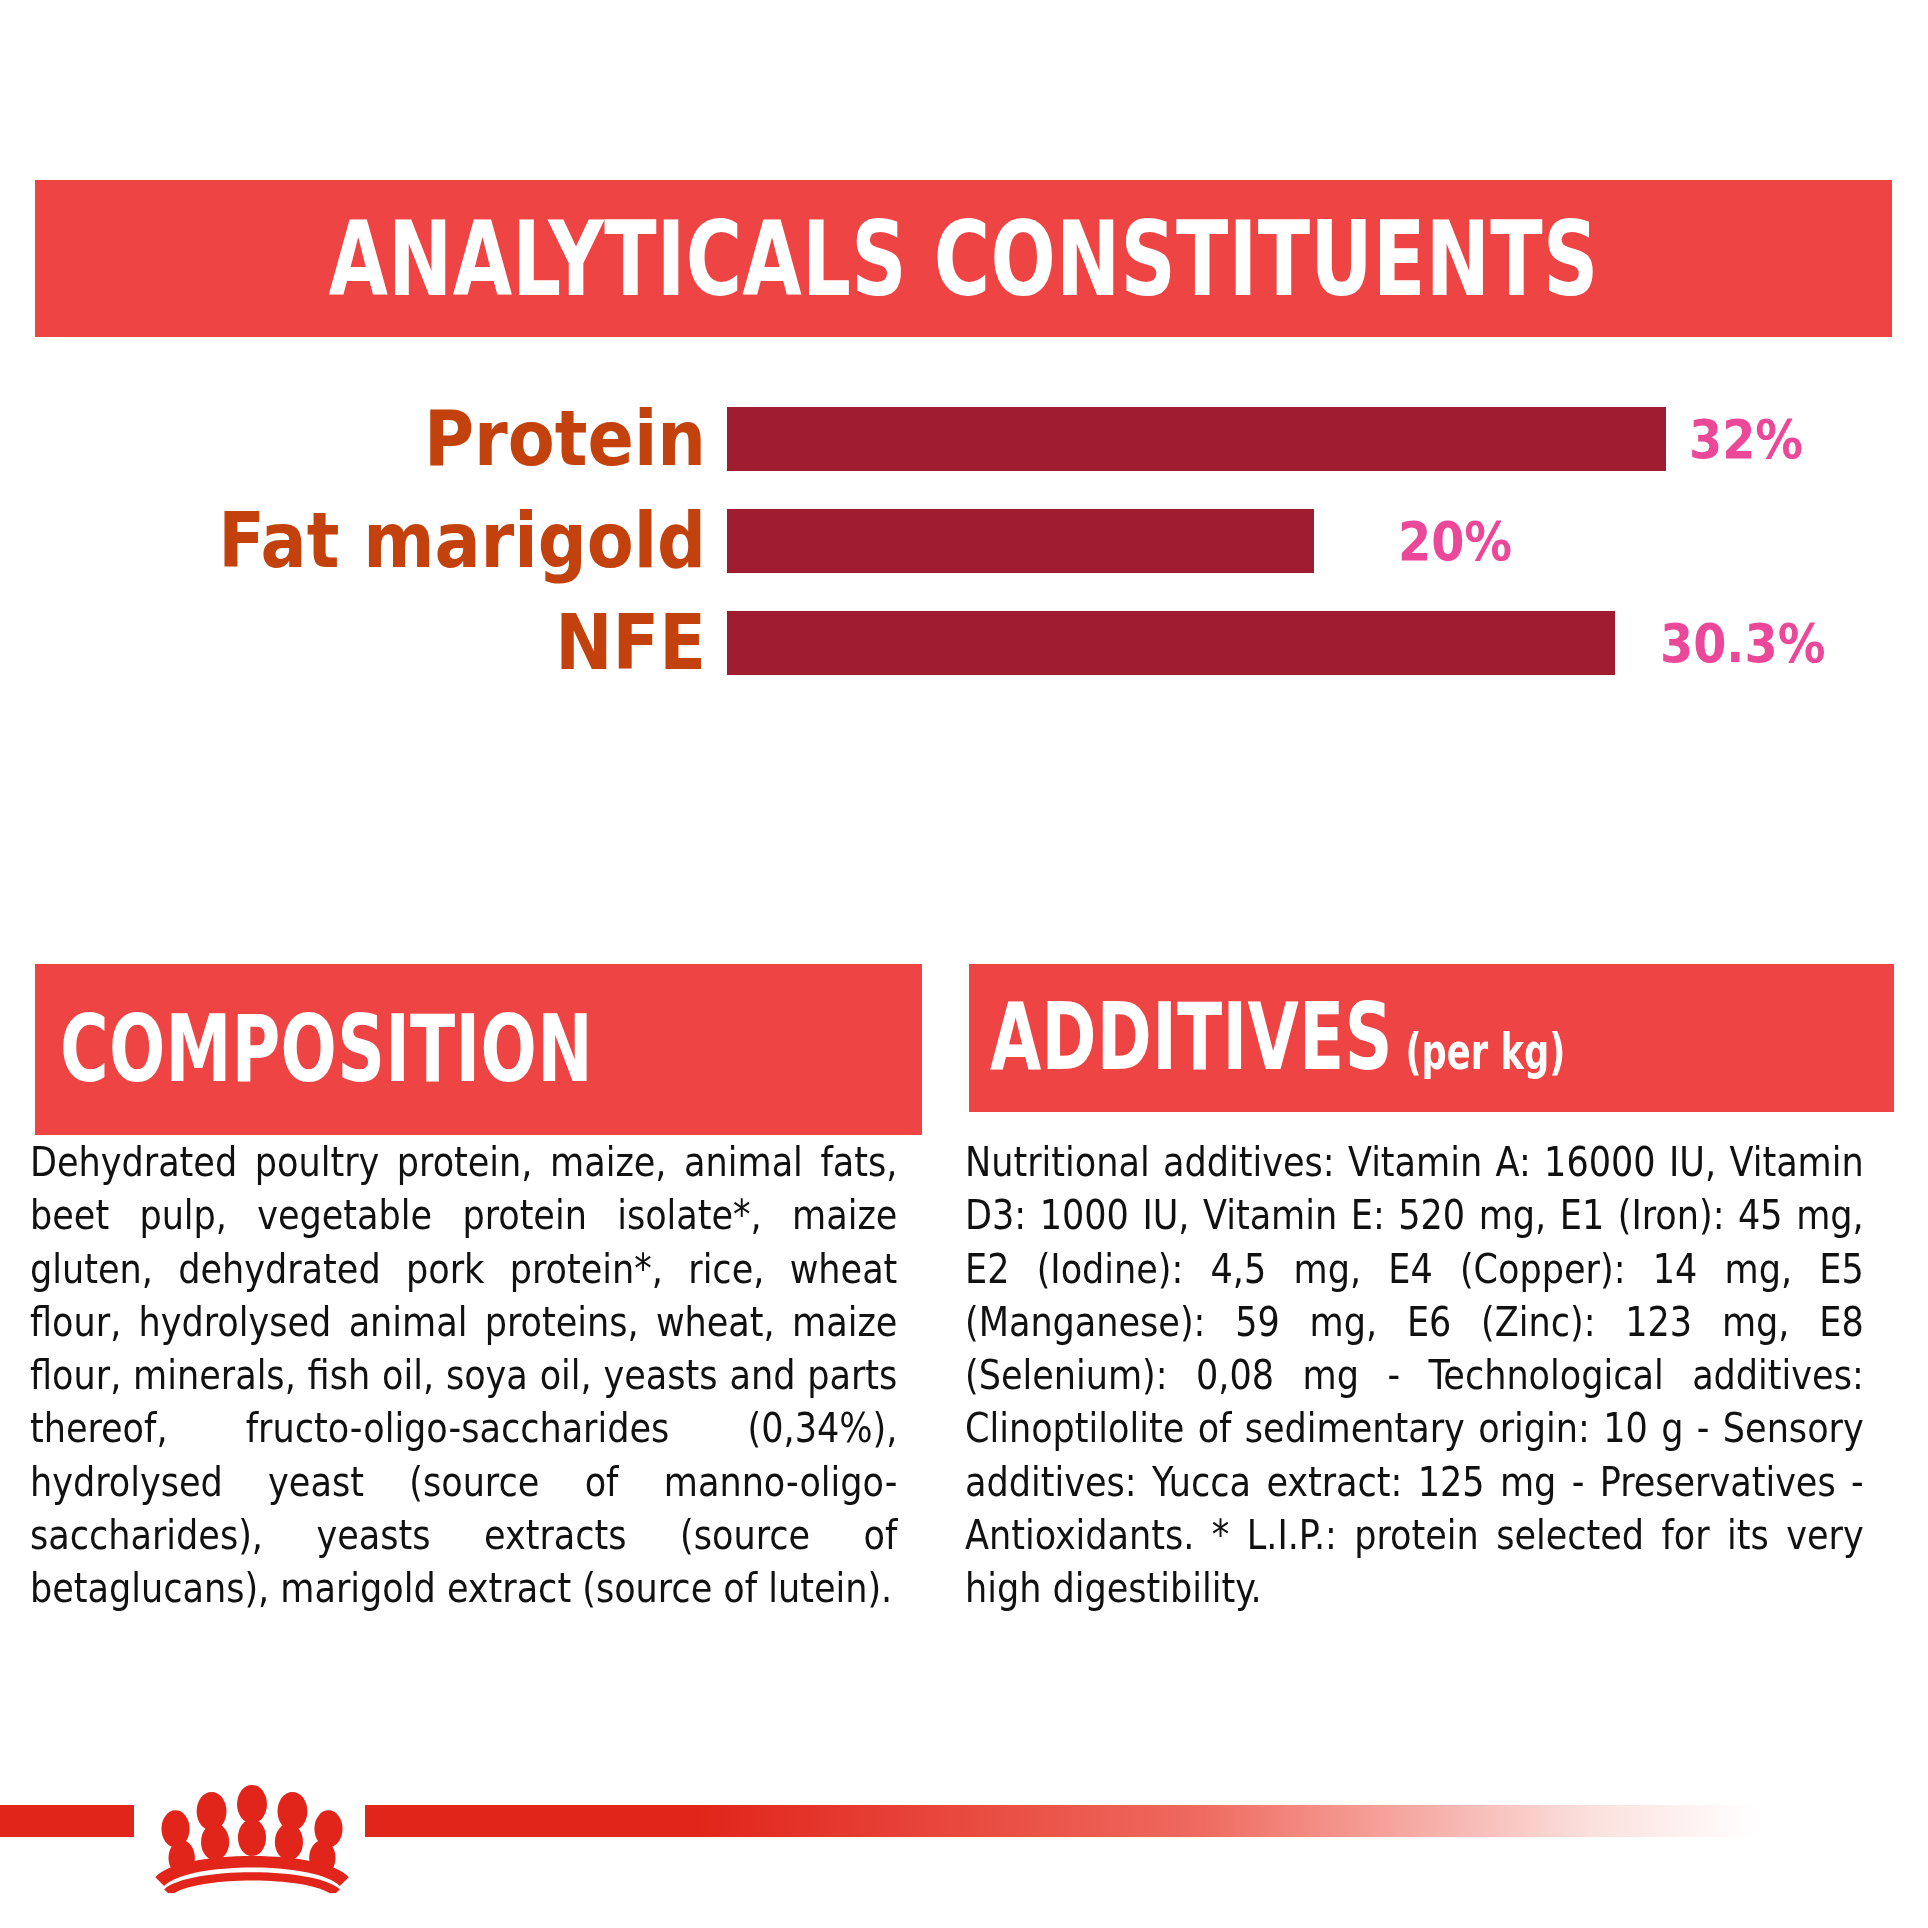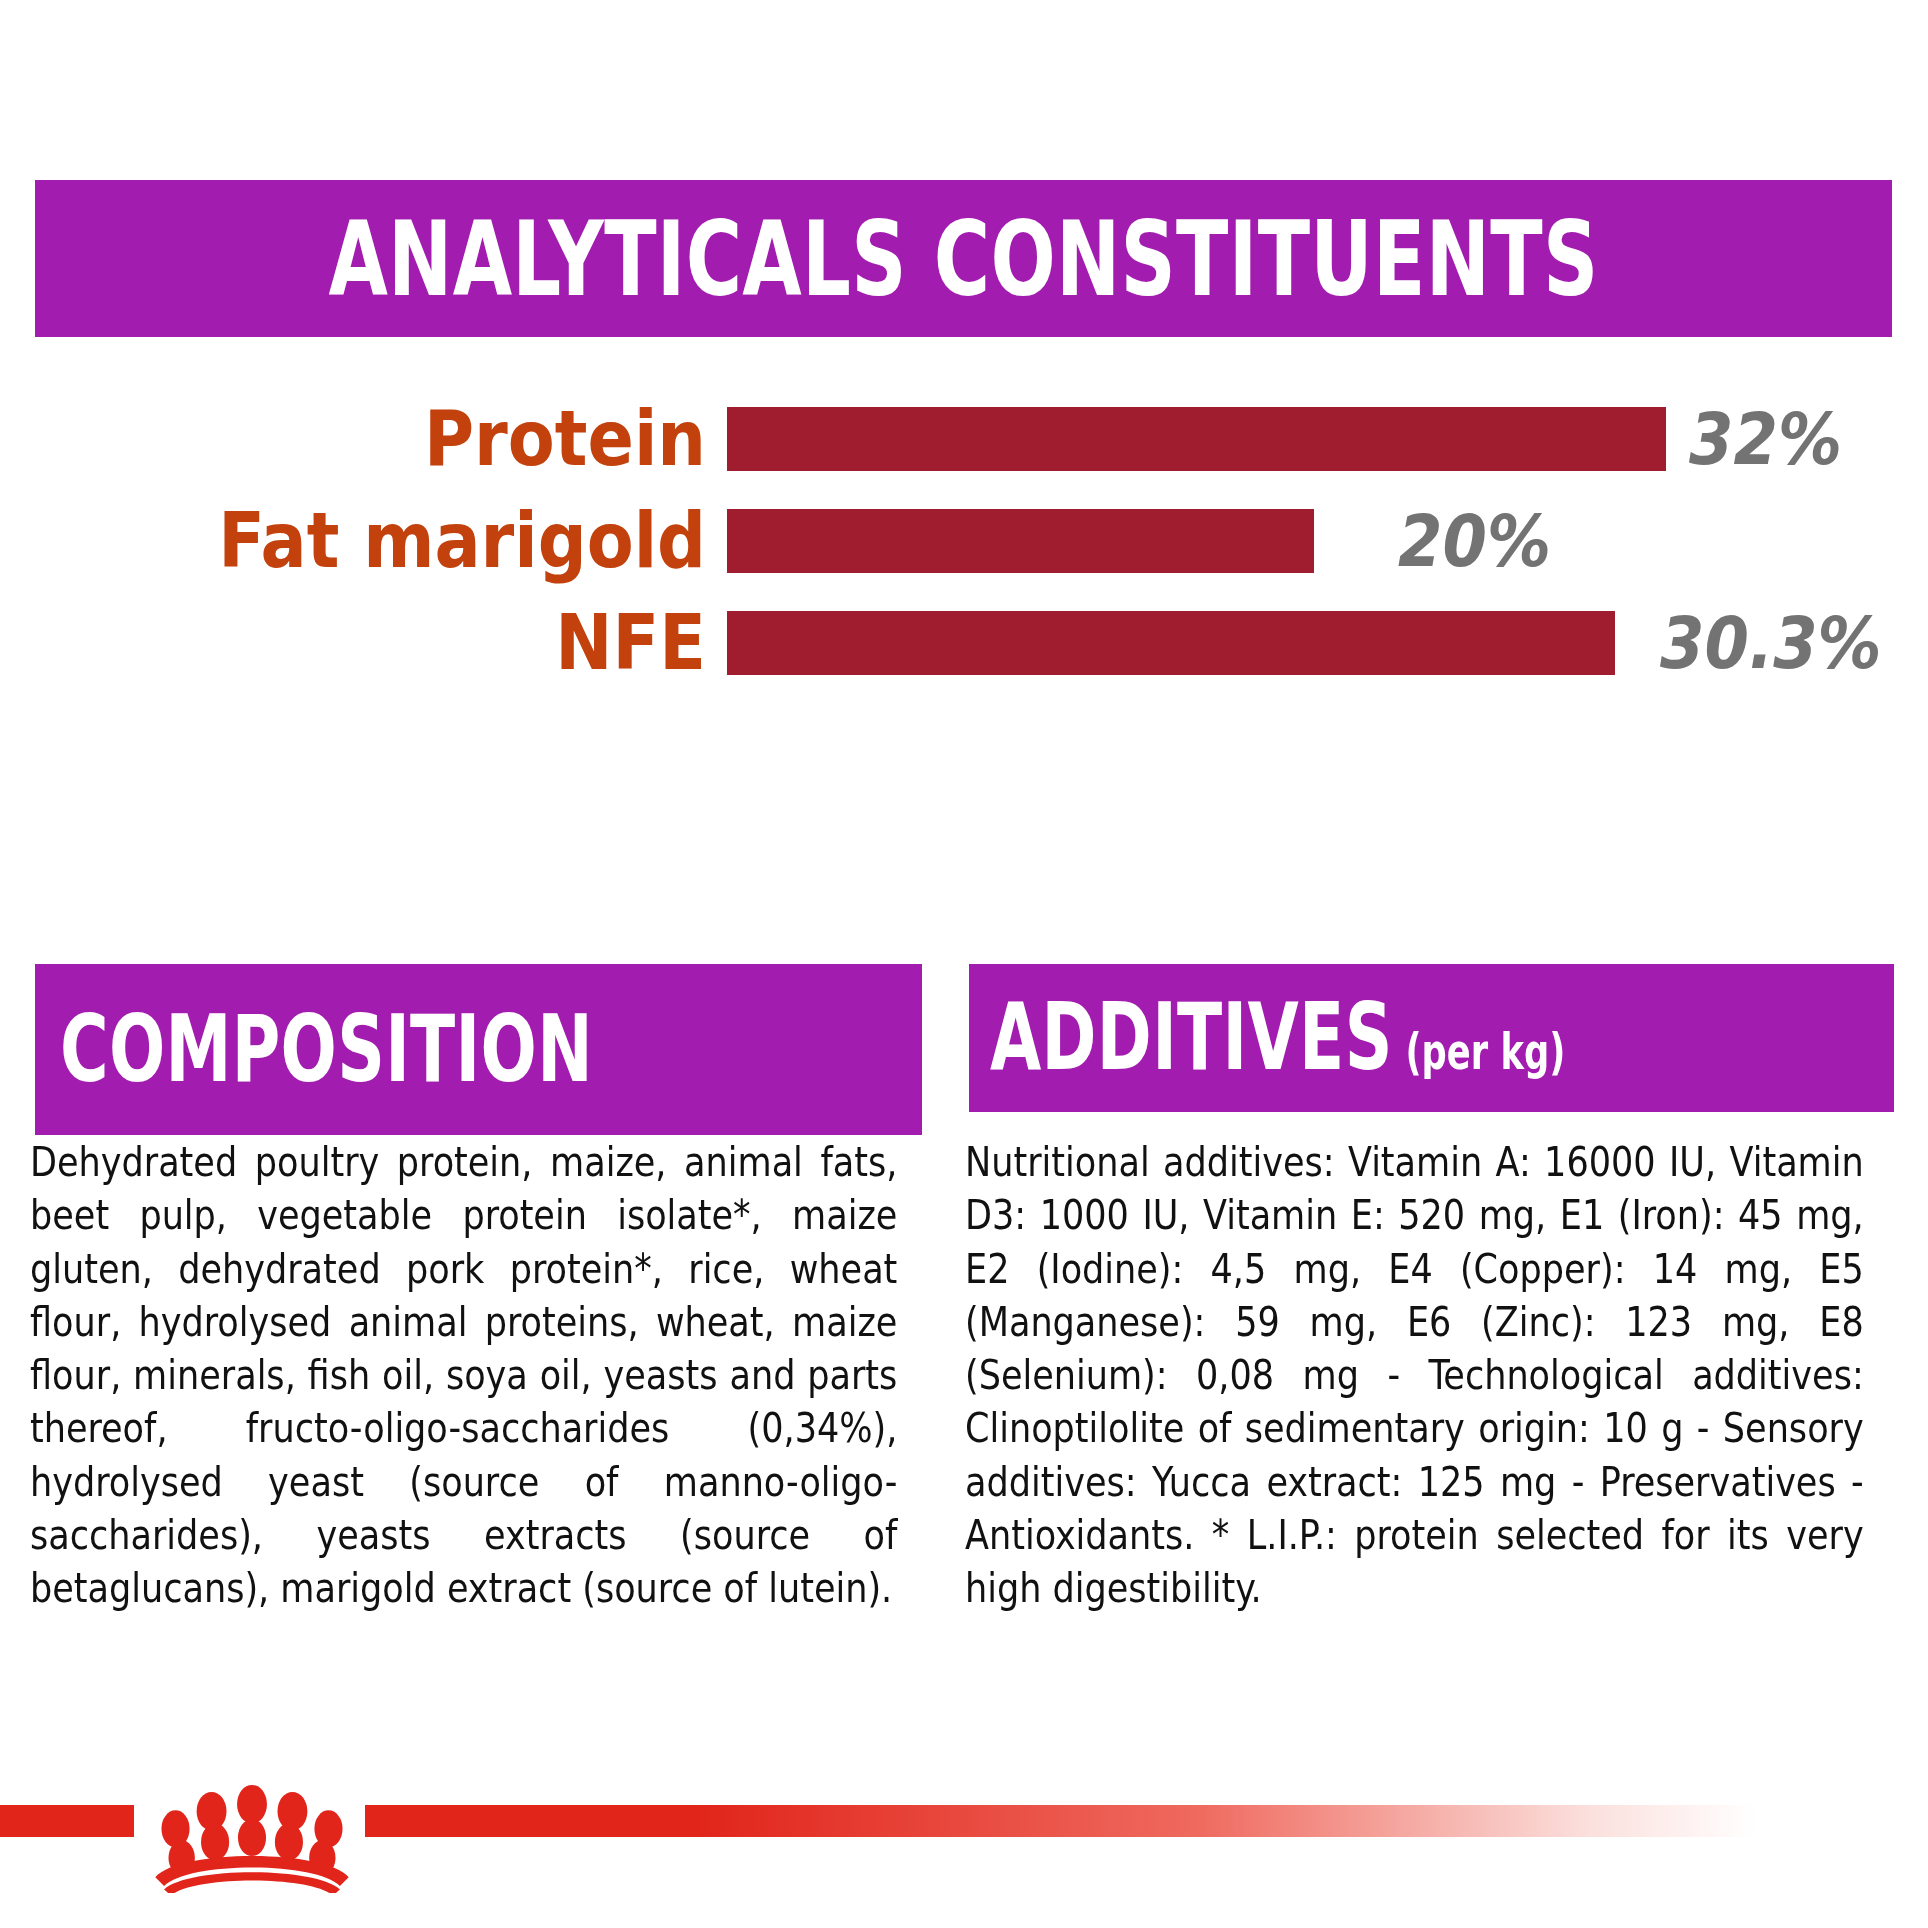--- a/index.html
+++ b/index.html
@@ -12,21 +12,21 @@
     width: 1929px;
     height: 1929px;
     background: #ffffff;
     font-family: "Liberation Sans", sans-serif;
     overflow: hidden;
   }
 
   
   .bar-header {
     position: absolute;
-    background: #a21caf;
+    background: #ef4444;
     display: flex;
     align-items: center;
     justify-content: center;
     box-sizing: border-box;
   }
   .bar-header .htext {
     color: #ffffff;
     font-family: "Liberation Sans Narrow", "DejaVu Sans Condensed", "Liberation Sans", sans-serif;
     font-weight: 700;
     letter-spacing: 0.4px;
@@ -112,25 +112,24 @@
     transform: translateY(-50%);
     height: 64px;
     background: #A01D30;
   }
   .chart-value {
     position: absolute;
     top: 50%;
     transform: translateY(-50%);
     font-family: "Liberation Sans Narrow", "DejaVu Sans Condensed", "Liberation Sans", sans-serif;
     font-weight: 700;
-    font-size: 71px;
-    color: #737373;
+    font-size: 53px;
+    color: #ec4899;
     white-space: nowrap;
     line-height: 1;
-    font-style: italic;
   }
 
   
   .body-col {
     position: absolute;
     top: 1136px;
     font-family: "Liberation Sans Narrow", "DejaVu Sans Condensed", "Liberation Sans", sans-serif;
     font-size: 41px;
     line-height: 1.30;
     color: #111111;

